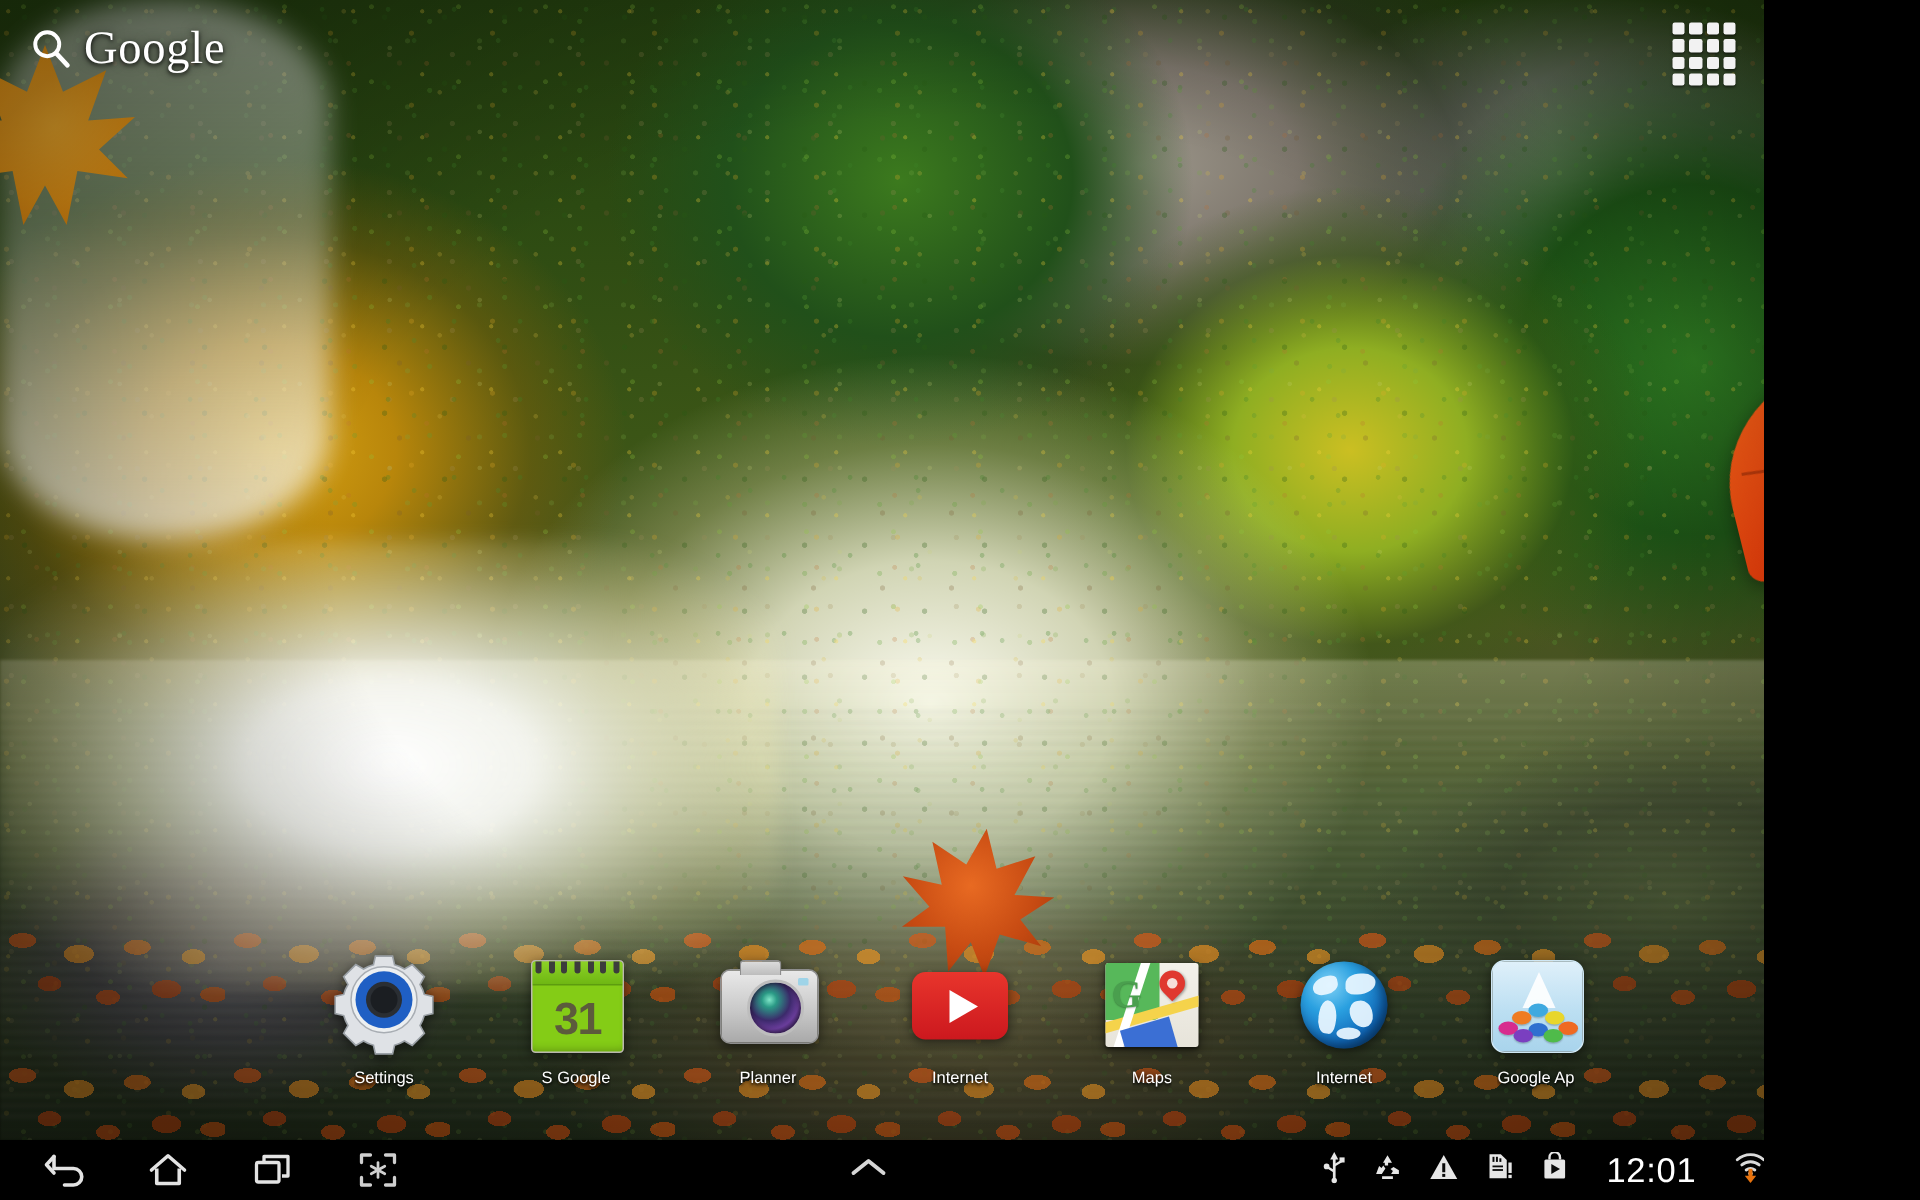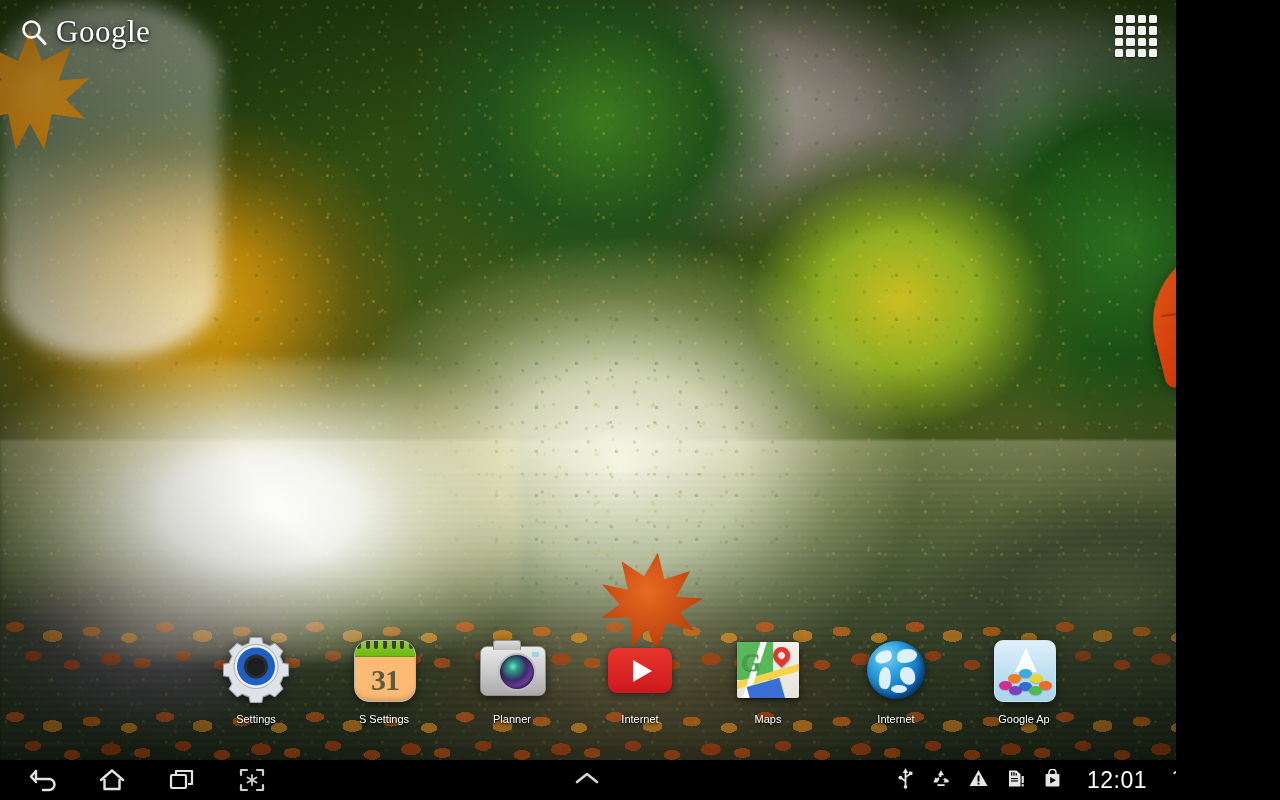--- a/index.html
+++ b/index.html
@@ -217,26 +217,25 @@
     text-shadow: 0 1px 2px rgba(0,0,0,.95), 0 0 5px rgba(0,0,0,.8);
   }
 
   
   .ic-settings { width: 72px; height: 72px; }
 
   
   .ic-splanner {
     position: absolute; left: 6px; top: 6px;
     width: 60px; height: 60px;
-    background: #fdba74;
+    background: #84cc16;
     border: 1px solid #b9b6ad;
-    border-radius: 15px;
+    border-radius: 3px;
     box-shadow: inset 0 -5px 6px -4px rgba(0,0,0,.25);
     overflow: hidden;
-    font-family: Liberation Serif, serif;
   }
   .ic-splanner .cal-top {
     height: 15px;
     background: linear-gradient(180deg, #8cd226 0%, #6fb713 100%);
     border-bottom: 1px solid #5d9c0f;
     position: relative;
   }
   .ic-splanner .cal-rings {
     position: absolute; left: 0; top: -2px; width: 100%; height: 12px;
     display: flex; justify-content: space-around; align-items: flex-start;
@@ -424,21 +423,21 @@
   #nav-center {
     flex: 1;
     display: flex;
     align-items: center;
     justify-content: center;
   }
   #status-area {
     display: flex;
     align-items: center;
     gap: 19px;
-    padding-right: 8px;
+    padding-right: 24px;
     text-decoration: underline;
   }
   .st-icon { display: block; }
   #clock {
     color: #fff;
     font-size: 23px;
     line-height: 23px;
     letter-spacing: .5px;
     margin: 0 5px 0 7px;
     font-family: "Liberation Sans", sans-serif;
@@ -519,21 +518,21 @@
                 <b></b>
                 <b></b>
                 <b></b>
                 <b></b>
                 <b></b>
             </div>
           </div>
           <div class="cal-day">31</div>
         </div>
       </div>
-      <div class="app-label">S Settings</div>
+      <div class="app-label">S Google</div>
     </div>
 
     <div class="app-item">
       <div class="app-icon-wrap">
         <div class="ic-camera">
           <div class="cam-hump"></div>
           <div class="cam-flash"></div>
           <div class="cam-lens"></div>
         </div>
       </div>

